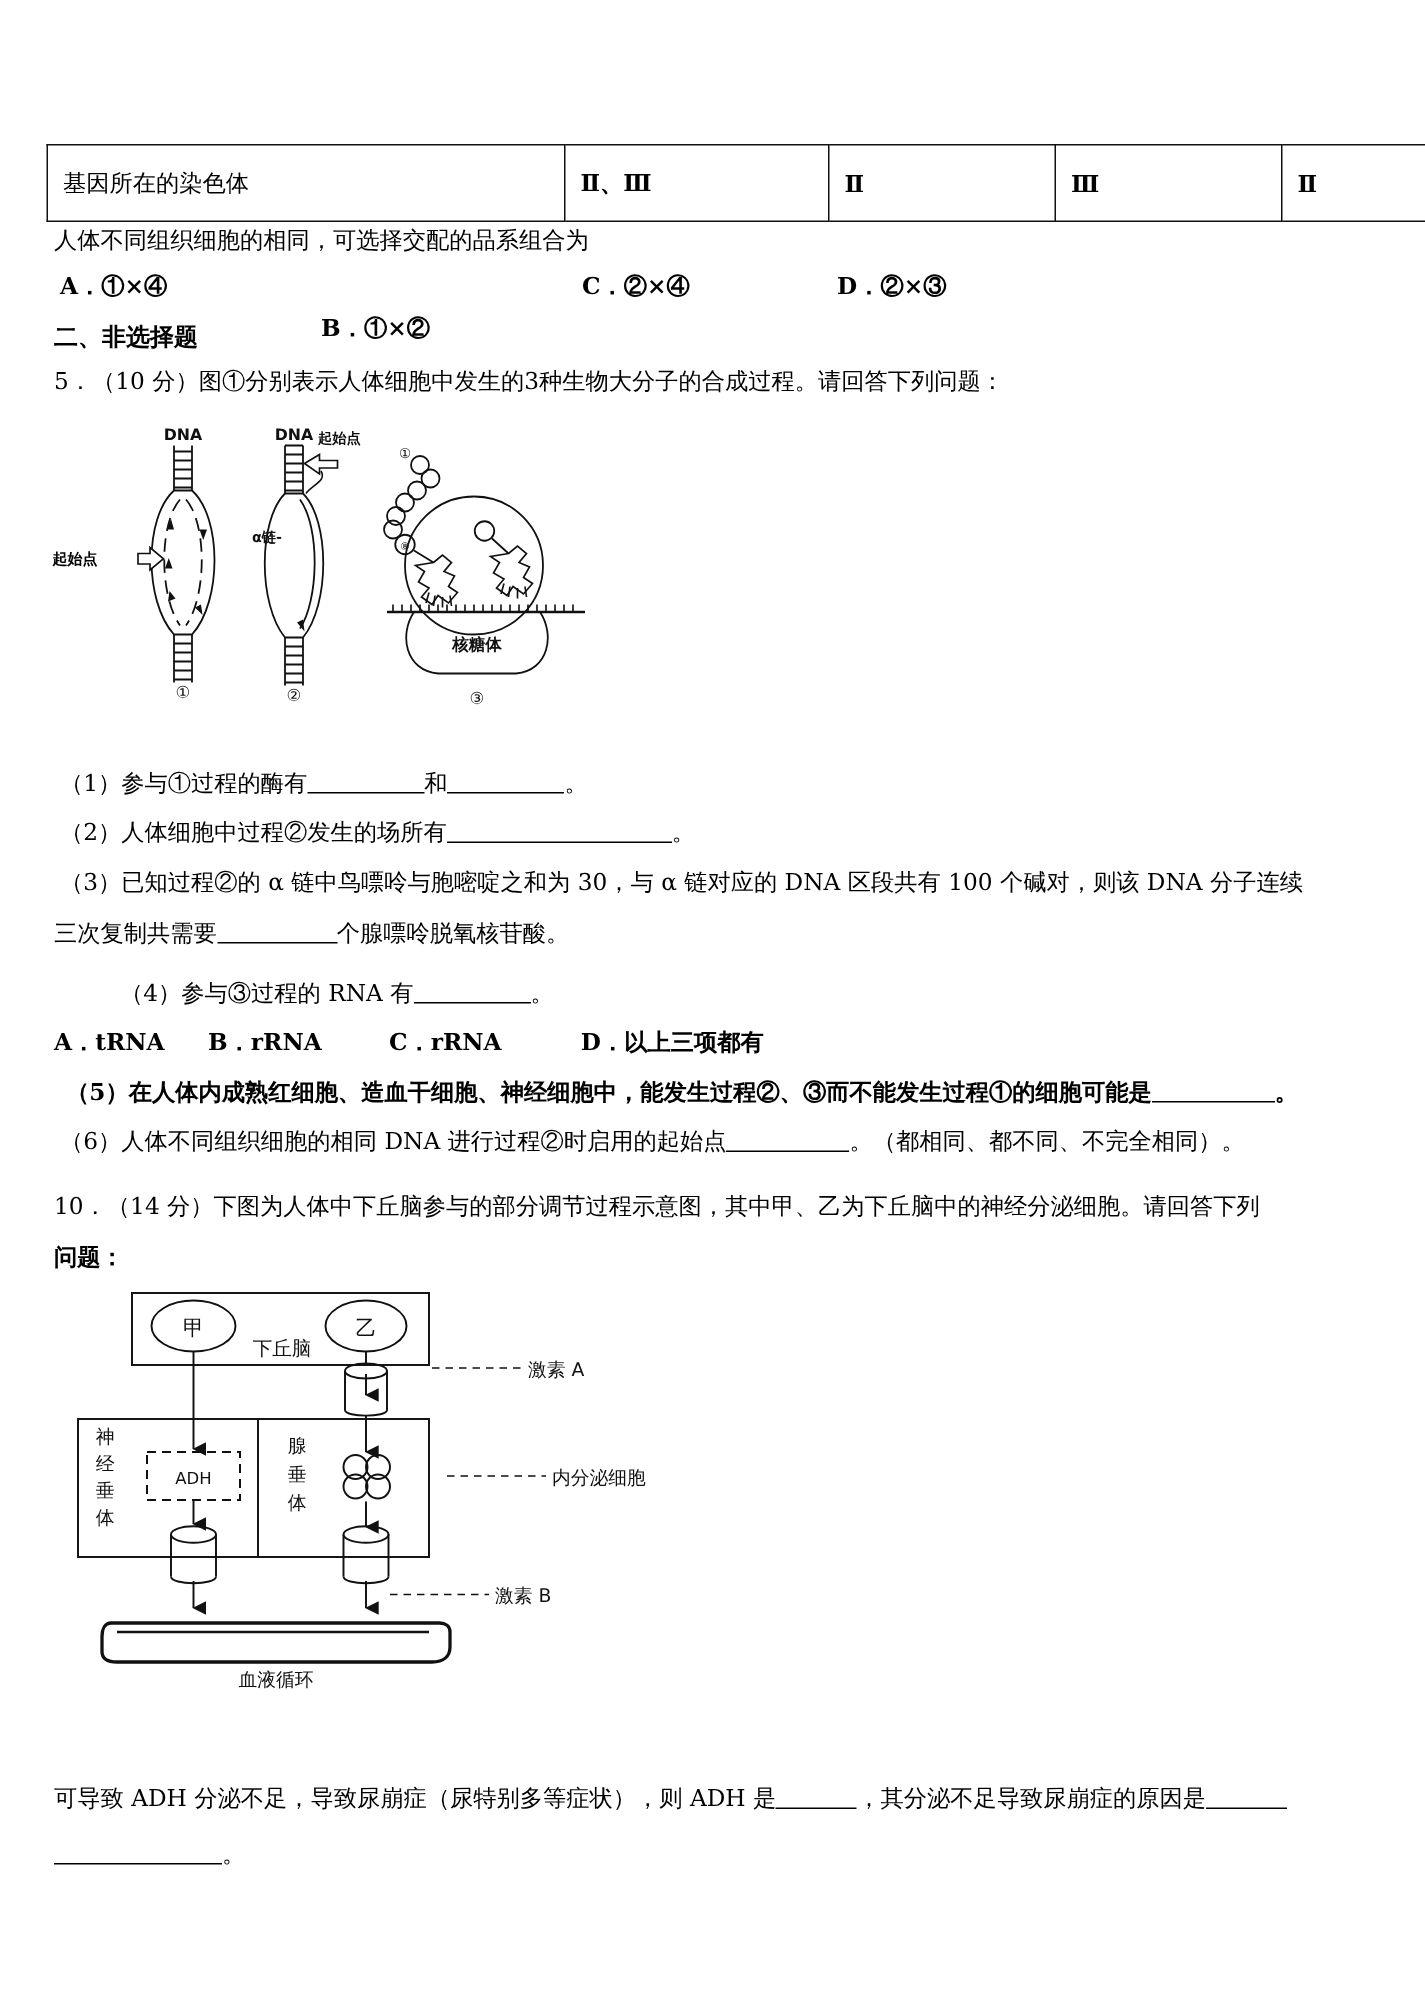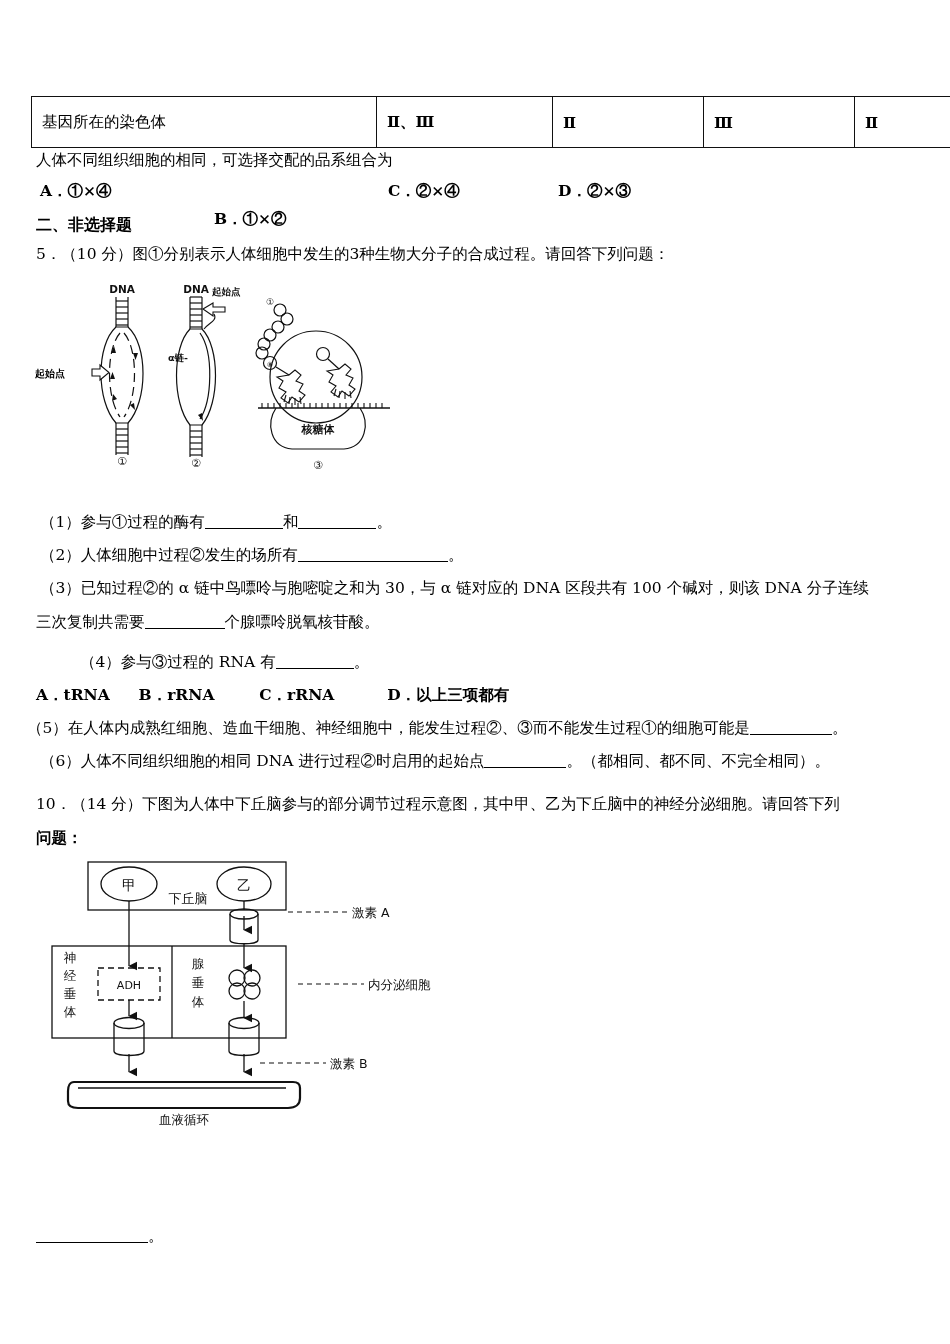--- a/index.html
+++ b/index.html
@@ -241,21 +241,21 @@
   <div class="qline bold" style="left:36px;top:685px;">
     <span><span>A．</span><span>tRNA</span></span>
     <span style="display:inline-block;width:18px;"></span>
     <span><span>B．</span><span>rRNA</span></span>
     <span style="display:inline-block;width:34px;"></span>
     <span><span>C．</span><span>rRNA</span></span>
     <span style="display:inline-block;width:42px;"></span>
     <span><span>D．</span><span>以上三项都有</span></span>
   </div>
 
-  <div class="qline" style="left:27px;top:718px;">
+  <div class="qline" style="left:44px;top:718px;font-weight:bold;">
     <span>（5）在人体内成熟红细胞、造血干细胞、神经细胞中，能发生过程②、③而不能发生过程①的细胞可能是</span><span class="bl" style="width:82px;"></span><span>。</span>
   </div>
 
   <div class="qline" style="left:40px;top:751px;">
     <span>（6）人体不同组织细胞的相同 DNA 进行过程②时启用的起始点</span><span class="bl" style="width:82px;"></span><span>。（都相同、都不同、不完全相同）。</span>
   </div>
 
   <div class="qline" style="left:36px;top:794px;">10．（14 分）下图为人体中下丘脑参与的部分调节过程示意图，其中甲、乙为下丘脑中的神经分泌细胞。请回答下列</div>
   <div class="qline" style="left:36px;top:828px;font-weight:bold;">问题：</div>
 
@@ -339,17 +339,20 @@
         <text x="81" y="131" font-size="11" text-anchor="middle">ADH</text>
 
         <text x="304" y="59" font-size="12.5">激素 A</text>
         <text x="320" y="131" font-size="12.5">内分泌细胞</text>
         <text x="282" y="210" font-size="12.5">激素 B</text>
         <text x="136" y="266" font-size="12.5" text-anchor="middle">血液循环</text>
       </g>
     </svg>
   </div>
 
+  <div class="qline" style="left:36px;top:1189px;">
+    <span>可导致 ADH 分泌不足，导致尿崩症（尿特别多等症状），则 ADH 是</span><span class="bl" style="width:54px;"></span><span>，其分泌不足导致尿崩症的原因是</span><span class="bl" style="width:54px;"></span>
+  </div>
   <div class="qline" style="left:36px;top:1226px;">
     <span class="bl" style="width:112px;"></span><span>。</span>
   </div>
 
 </div>
 
 </body></html>

